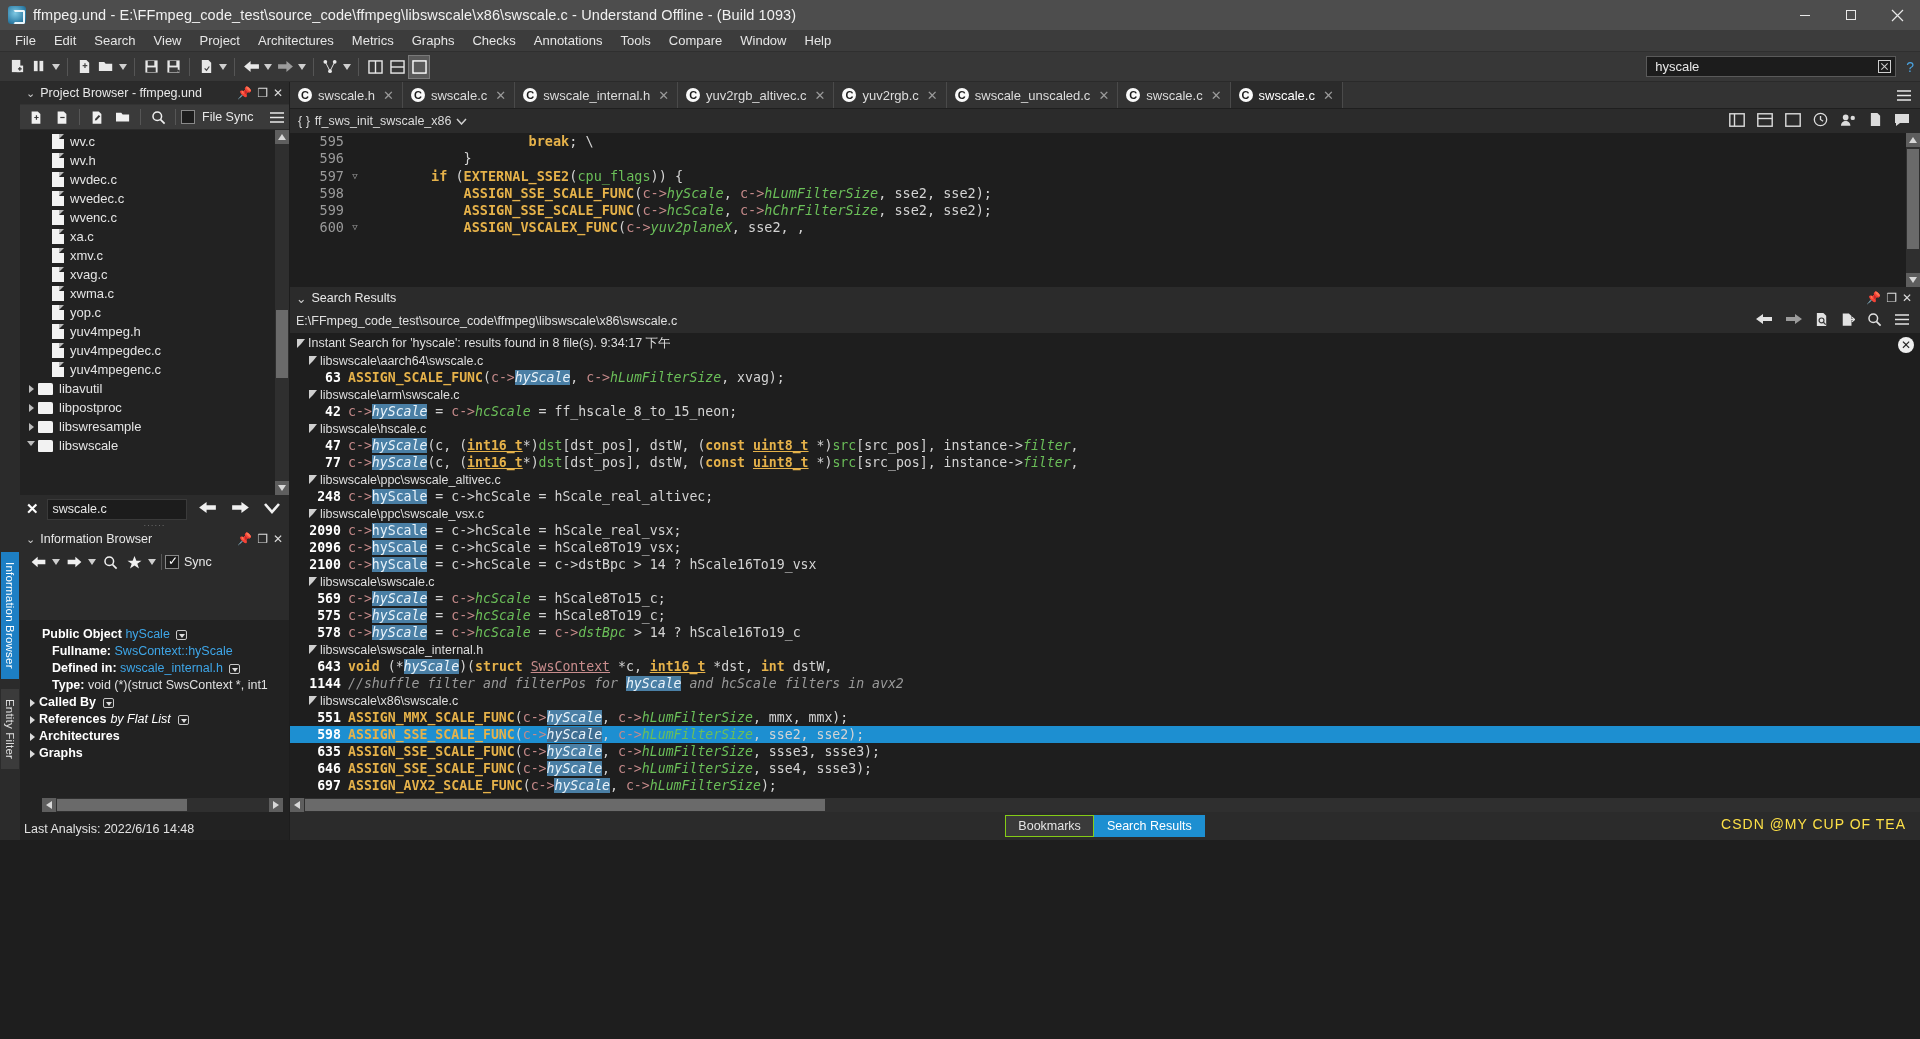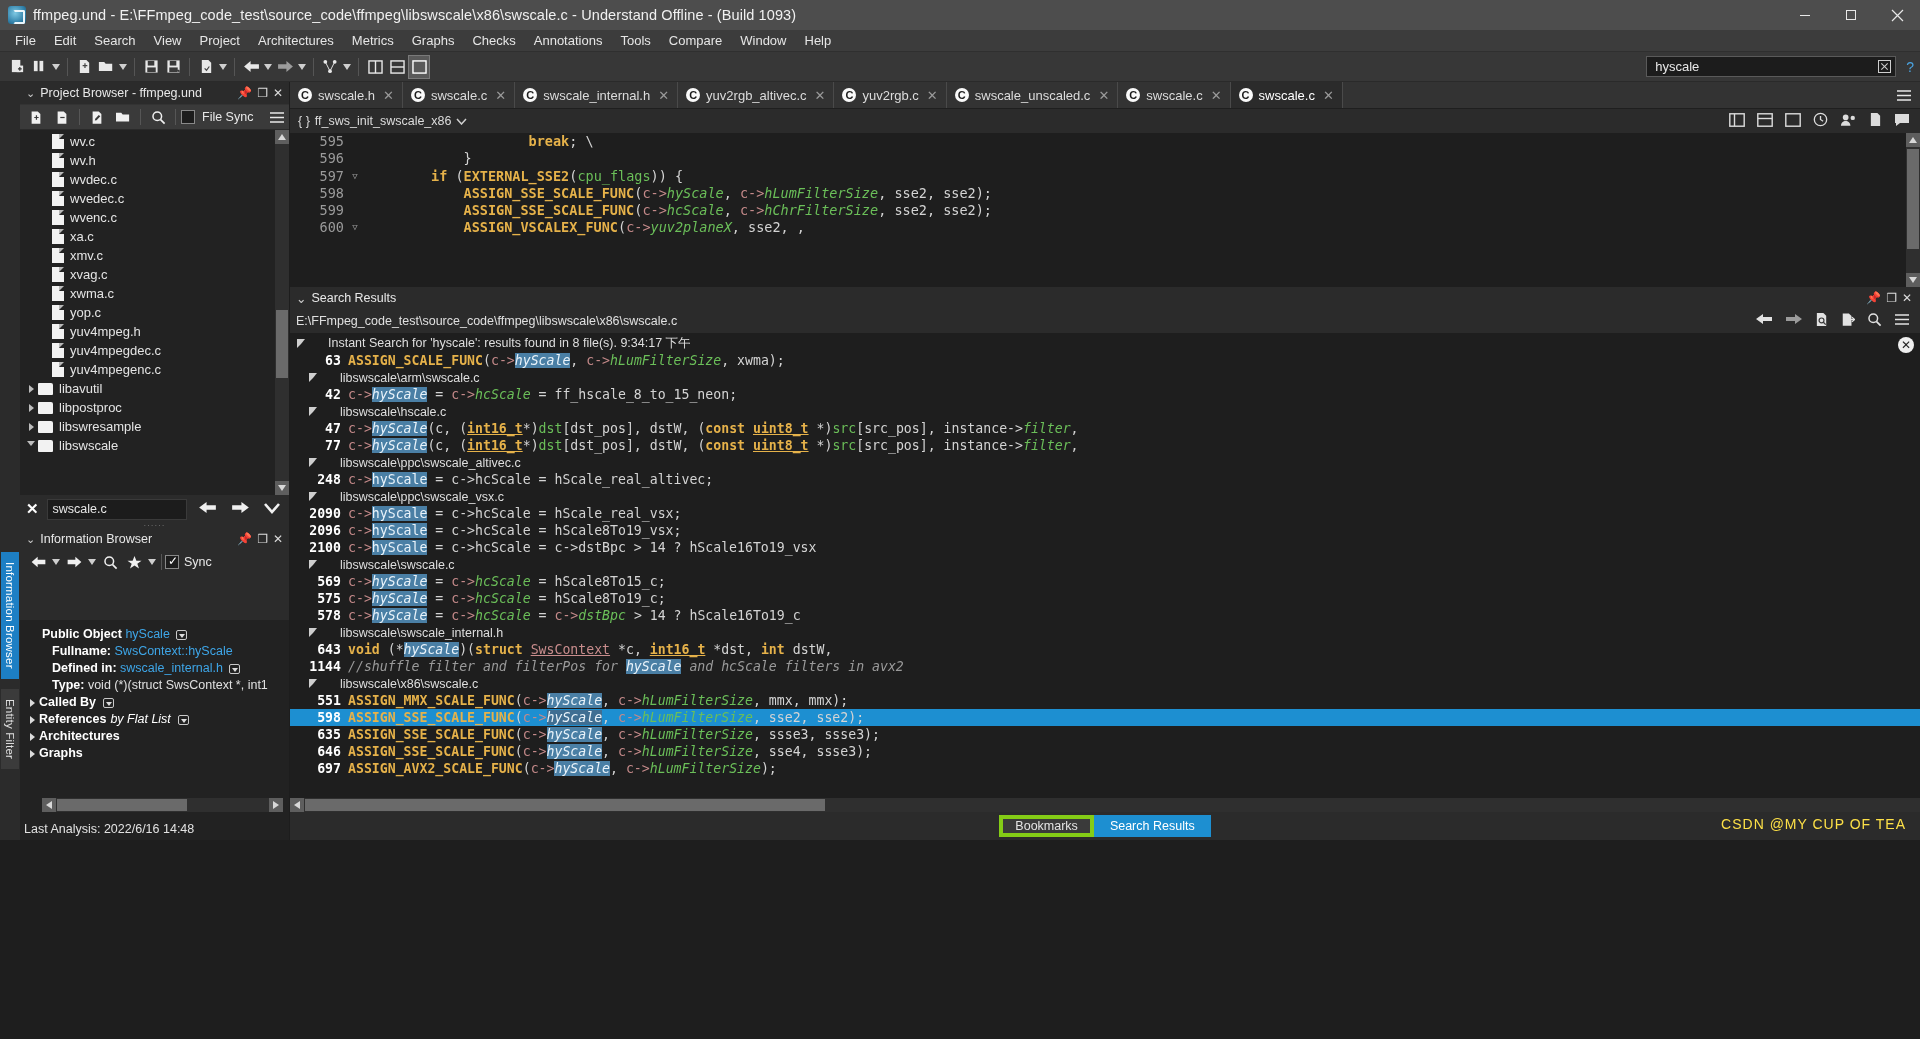--- a/index.html
+++ b/index.html
@@ -232,21 +232,20 @@
     color: #e8e8e8;
   }
   .sr-path { height: 24px; flex: 0 0 24px; display:flex; align-items:center; padding-left: 6px; font-size: 12.5px; color:#e0e0e0; }
   .sr-path-icons { margin-left:auto; display:flex; align-items:center; gap: 12px; padding-right: 10px; }
   .sr-list {
     flex: 1 1 auto; background: #1e1e1e; overflow: hidden; position: relative; padding-top: 2px;
   }
   .sr-node {
     display: flex; align-items: center; height: 17px; font-size: 12.5px; color: #dfdfdf;
     font-family: "Liberation Sans", sans-serif;
-    gap: 20px;
   }
   .sr-node .tri { border-left-color:#cfcfcf; }
   .sr-node .tri.open { border-top-color:#cfcfcf; }
   .sr-code {
     display: flex; height: 17px; white-space: pre;
     font-family: "DejaVu Sans Mono", monospace; font-size: 13.2px; line-height: 17px;
   }
   .sr-code.sel { background: #1d8fd1; }
   .sr-code.sel .hl, .sr-code.sel .hl2 { background: #3f6e92; }
   .sr-ln { width: 58px; flex: 0 0 58px; text-align: right; padding-right: 7px; color: #ffffff; font-weight: bold; }
@@ -254,21 +253,21 @@
     background:#efefef; color:#1e1e1e; font-size:12px; display:flex; align-items:center; justify-content:center; }
   .sr-hscroll { height: 14px; flex: 0 0 14px; background:#2f2f2f; display:flex; align-items:center; }
 
   .bottombar {
     height: 28px; flex: 0 0 28px; background: #2b2b2b; display: flex; align-items: center;
     justify-content: center; position: relative;
   }
   .bbtabs { display:flex; align-items:stretch; height: 22px; }
   .bbtab {
     padding: 0 12px; display:flex; align-items:center; font-size: 12.5px; color:#e4e4e4;
-    background: #3a3a3a; border: 4px solid #84cc16;
+    background: #3a3a3a; border: 1px solid #84cc16;
   }
   .bbtab.active { background: #1d8fd1; color:#fff; border-color:#1d8fd1; }
   .watermark {
     position:absolute; right: 14px; top: 4px; font-size: 14px; color: #fde047; letter-spacing: 1px;
     font-family: "Liberation Sans", sans-serif;
   }
 </style>
 </head>
 <body>
 
@@ -935,23 +934,29 @@
         <div class="sr-list">
           <div class="sr-close">✕</div>
 
           <div class="sr-node" style="padding-left:4px;">
             <span class="tw">
                 <span class="tri open"></span>
               </span>
             <span>Instant Search for 'hyscale': results found in 8 file(s). 9:34:17 下午</span>
           </div>
 
+          <div class="sr-node" style="padding-left:16px;">
+            <span class="tw">
+                <span class="tri open"></span>
+              </span>
+            <span>libswscale\aarch64\swscale.c</span>
+          </div>
           <div class="sr-code">
             <span class="sr-ln">63</span>
-            <span><span class="m">ASSIGN_SCALE_FUNC</span><span class="w">(</span><span class="p">c-&gt;</span><span class="g hl">hyScale</span><span class="w">, </span><span class="p">c-&gt;</span><span class="g">hLumFilterSize</span><span class="w">, xwma);</span></span>
+            <span><span class="m">ASSIGN_SCALE_FUNC</span><span class="w">(</span><span class="p">c-&gt;</span><span class="g hl">hyScale</span><span class="w">, </span><span class="p">c-&gt;</span><span class="g">hLumFilterSize</span><span class="w">, xvag);</span></span>
           </div>
 
           <div class="sr-node" style="padding-left:16px;">
             <span class="tw">
                 <span class="tri open"></span>
               </span>
             <span>libswscale\arm\swscale.c</span>
           </div>
           <div class="sr-code">
             <span class="sr-ln">42</span>

